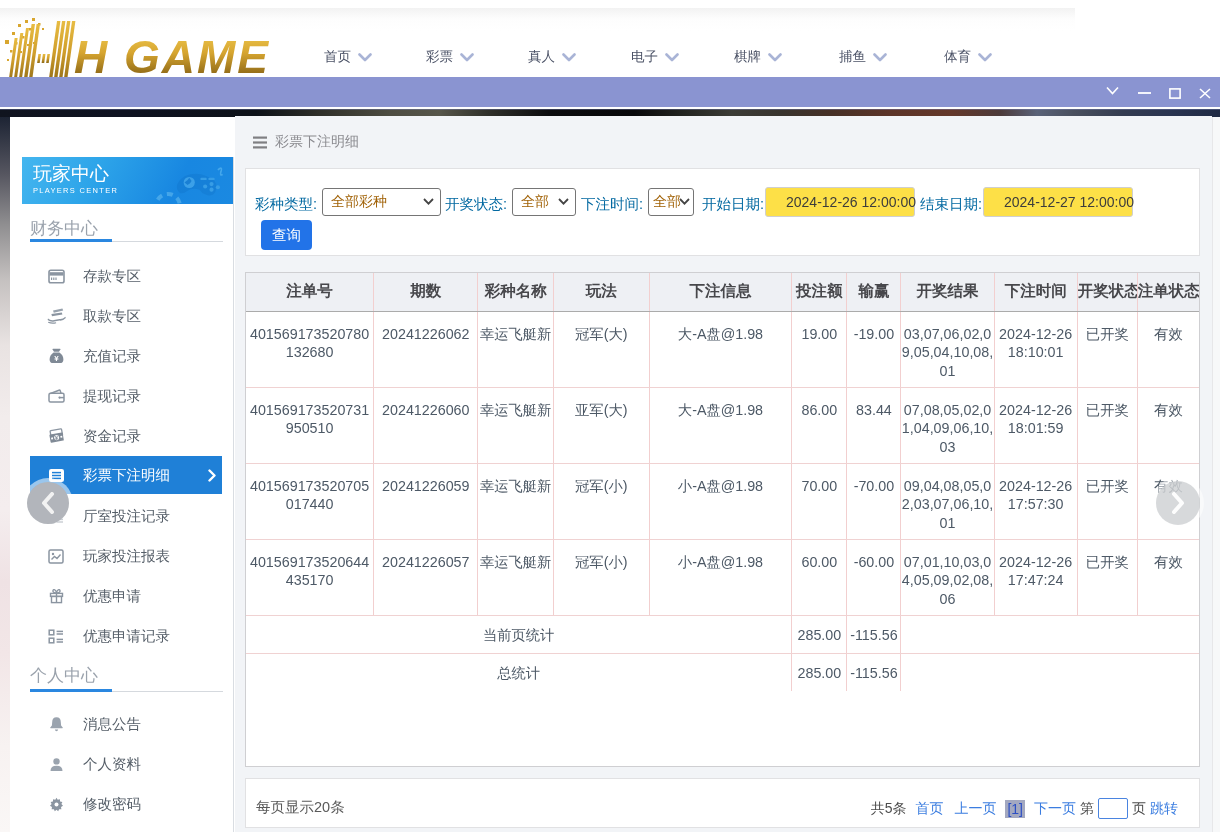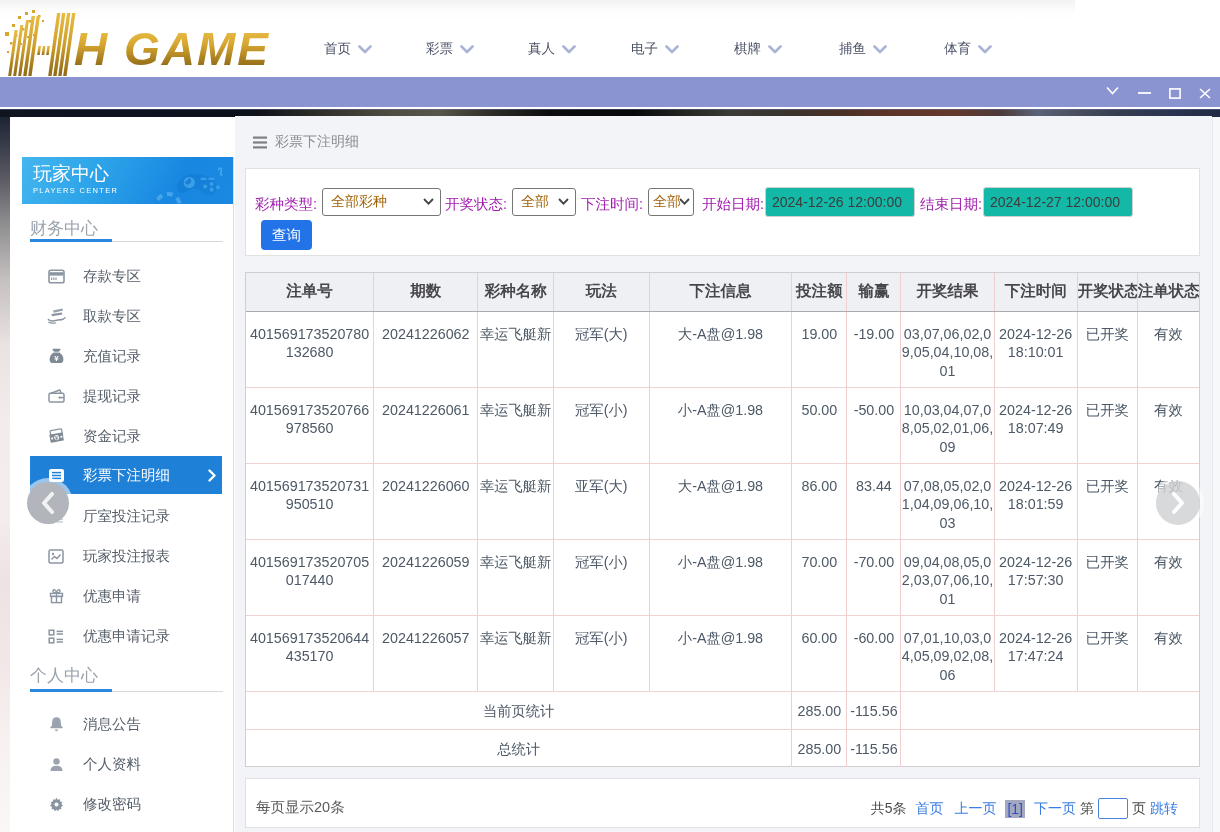--- a/index.html
+++ b/index.html
@@ -1,21 +1,21 @@
 <!DOCTYPE html>
 <html><head>
 <meta charset="utf-8">
 <style>
   * { margin:0; padding:0; box-sizing:border-box; }
   html,body { width:1220px; height:832px; overflow:hidden; }
   body { font-family:"Liberation Sans", sans-serif; position:relative; background:#fff; }
   .abs { position:absolute; }
 
   
-  #hdr { left:0; top:0; width:1075px; height:77px; background:linear-gradient(#f2f2f2 0%, #fdfdfd 14%, #ffffff 30%); }
+  #hdr { left:0; top:8px; width:1075px; height:77px; background:linear-gradient(#f2f2f2 0%, #fdfdfd 14%, #ffffff 30%); }
   .navitem { display:flex; align-items:center; color:#4b5266; font-size:13.5px; }
   .navitem .chev { margin-left:7px; }
 
   
   #pbar { left:0; top:77px; width:1220px; height:31px; background:#8a94d1; border-bottom:1px solid #fff; }
 
   
   #dstrip { left:0; top:109px; width:1220px; height:8px;
     background:linear-gradient(90deg,#10141f 0%,#0e1220 10%,#0d1118 21%,#2e2e28 26%,#4e4d42 32%,#57564a 36%,#30302a 40%,#0c0c0e 45%,#08080a 52%,#232420 56%,#3c3c36 60%,#38342e 64%,#463026 68%,#5c3428 73%,#64382a 78%,#4c3a3a 82%,#5a6278 85%,#4a505e 88%,#343c50 92%,#2a3450 96%,#202a44 100%);
     box-shadow:inset 0 1px 0 rgba(130,140,200,.35); }
@@ -36,24 +36,24 @@
 
   
   #main { left:235px; top:116px; width:977px; height:716px; background:#f2f4f7; }
   #crumb { left:18px; top:17px; display:flex; align-items:center; color:#8b8b90; font-size:14px; }
   .panel { position:absolute; background:#fff; border:1px solid #e1e1e3; }
   #fpanel { left:10px; top:52px; width:955px; height:88px; }
   #tpanel { left:10px; top:156px; width:955px; height:495px; border-color:#cfcfd2; }
   #ppanel { left:10px; top:662px; width:955px; height:50px; }
 
   
-  .flabel { color:#a21caf; font-size:14.5px; }
+  .flabel { color:#0369a1; font-size:14.5px; }
   .fsel { position:absolute; height:28px; border:1px solid #757575; border-radius:3px; background:#fff; color:#a16207; font-size:14px; display:flex; align-items:center; padding-left:8px; }
   .fsel svg { position:absolute; right:6px; top:9px; }
-  .finput { position:absolute; white-space:nowrap; height:30px; border:1px solid #cfcfcf; border-radius:3px; background:#14b8a6; color:#3c3c3c; font-size:14px; display:flex; align-items:center; padding-left:6px; }
+  .finput { position:absolute; white-space:nowrap; height:30px; border:1px solid #cfcfcf; border-radius:3px; background:#fde047; color:#3c3c3c; font-size:14px; display:flex; align-items:center; padding-left:20px; }
   #qbtn { position:absolute; left:15px; top:51px; width:51px; height:30px; background:#2273e8; color:#fff; font-size:14.5px; border-radius:4px; display:flex; align-items:center; justify-content:center; }
 
   
   table { border-collapse:collapse; table-layout:fixed; width:953px; }
   td,th { border-right:1px solid #f2cfcf; overflow:hidden; }
   th { white-space:nowrap; background:#eef0f4; color:#47474b; font-size:15.5px; font-weight:bold; height:38px; border-bottom:1px solid #ababab; }
   td { color:#4d5966; font-size:14.3px; text-align:center; vertical-align:top; line-height:18.6px; padding-top:13px; border-bottom:1px solid #f0d2d2; word-break:break-all; }
   tr.datarow { height:76px; }
   tr.statrow td { height:38px; padding-top:10px; }
   td.last, th.last { border-right:none; }
@@ -430,33 +430,20 @@
             <td>冠军(大)</td>
             <td>大-A盘@1.98</td>
             <td>19.00</td>
             <td>-19.00</td>
             <td>03,07,06,02,09,05,04,10,08,01</td>
             <td>2024-12-26 18:10:01</td>
             <td>已开奖</td>
             <td class="last">有效</td>
           </tr>
       <tr class="datarow">
-            <td>401569173520766978560</td>
-            <td>20241226061</td>
-            <td>幸运飞艇新</td>
-            <td>冠军(小)</td>
-            <td>小-A盘@1.98</td>
-            <td>50.00</td>
-            <td>-50.00</td>
-            <td>10,03,04,07,08,05,02,01,06,09</td>
-            <td>2024-12-26 18:07:49</td>
-            <td>已开奖</td>
-            <td class="last">有效</td>
-          </tr>
-      <tr class="datarow">
             <td>401569173520731950510</td>
             <td>20241226060</td>
             <td>幸运飞艇新</td>
             <td>亚军(大)</td>
             <td>大-A盘@1.98</td>
             <td>86.00</td>
             <td>83.44</td>
             <td>07,08,05,02,01,04,09,06,10,03</td>
             <td>2024-12-26 18:01:59</td>
             <td>已开奖</td>

